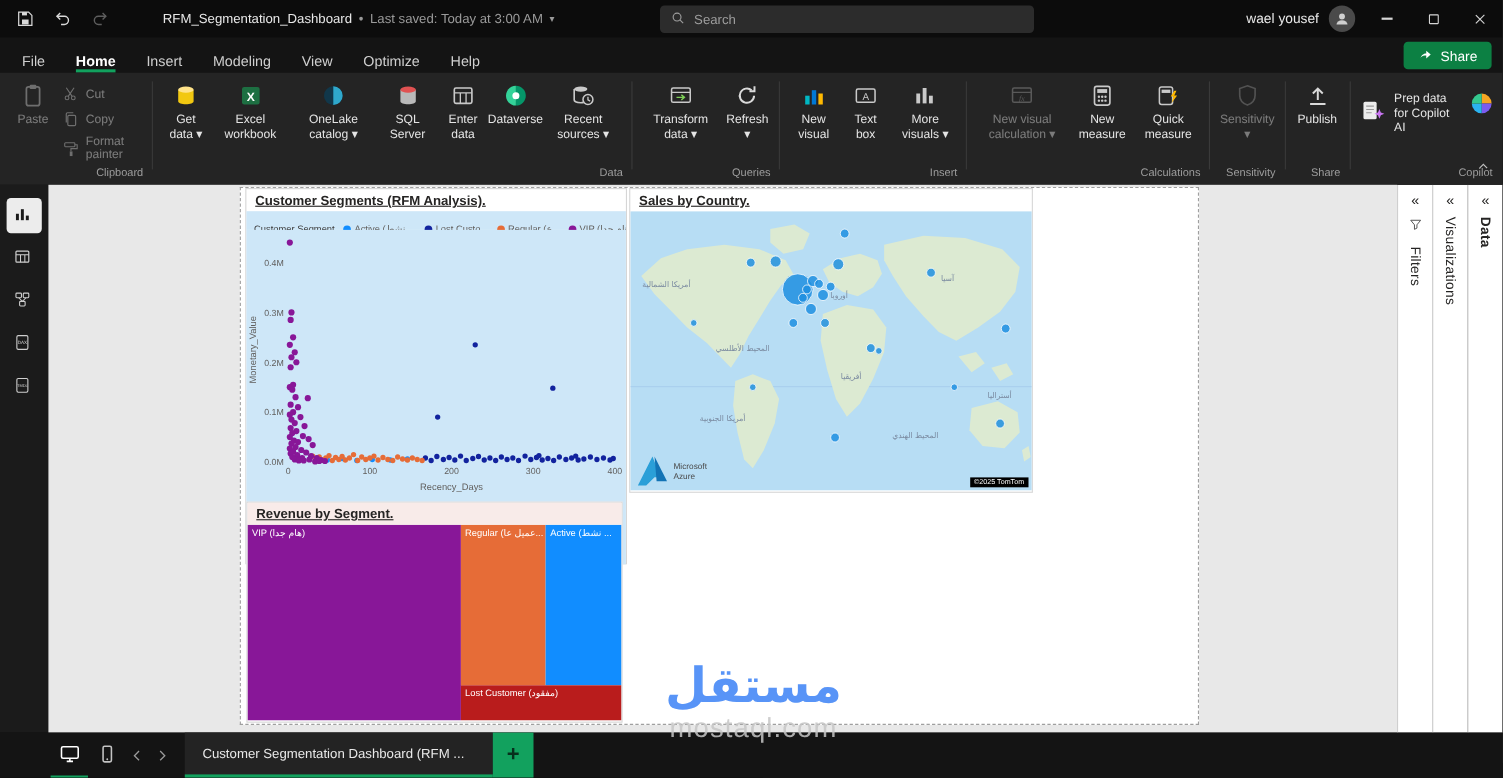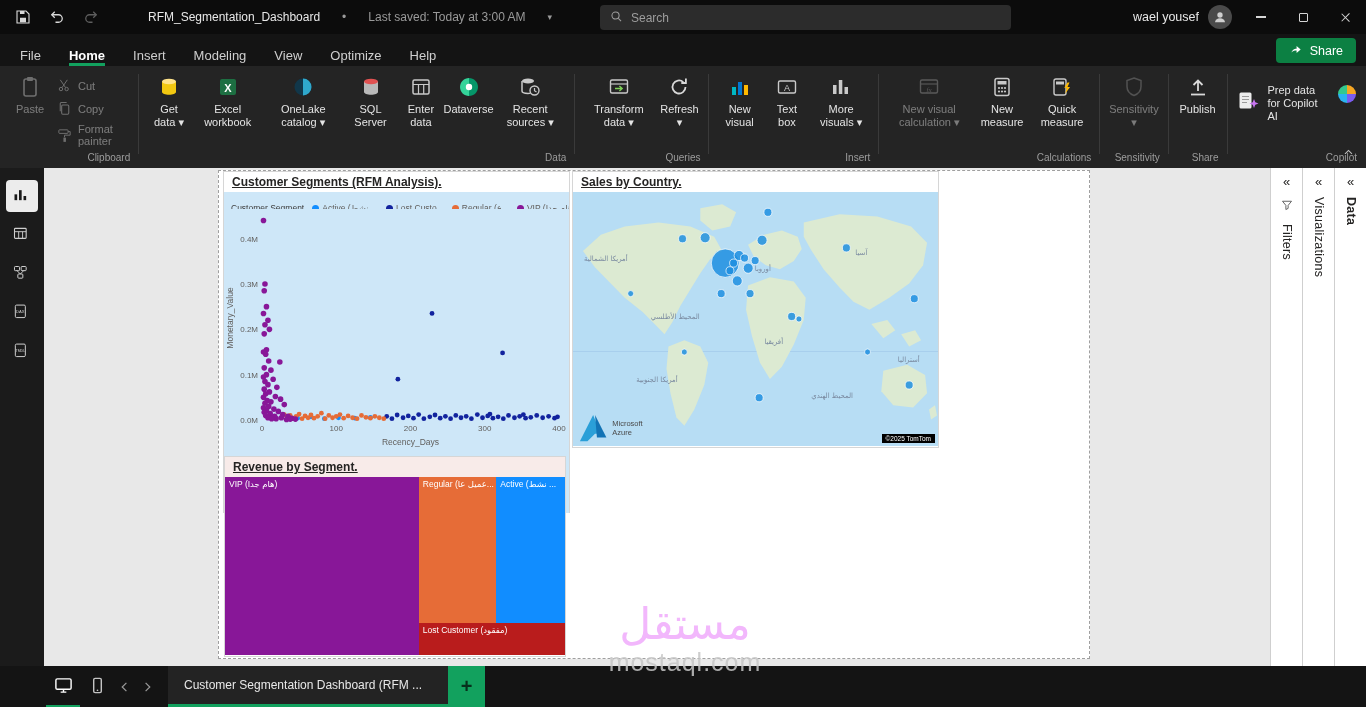--- a/index.html
+++ b/index.html
@@ -4,25 +4,25 @@
 <style>
   *{margin:0;padding:0;box-sizing:border-box;}
   html,body{width:1366px;height:707px;overflow:hidden;background:#000;
     font-family:"Liberation Sans","DejaVu Sans",sans-serif;}
   .app{width:1366px;height:707px;display:flex;flex-direction:column;position:relative;background:#0c0c0c;}
 
   
   .titlebar{height:34px;background:#0c0c0c;display:flex;align-items:center;position:relative;color:#d6d6d6;flex:0 0 34px;}
   .tb-icons{display:flex;align-items:center;gap:12px;padding-left:12px;}
   .tb-ic{width:22px;height:22px;display:flex;align-items:center;justify-content:center;}
-  .tb-title{margin-left:46px;font-size:12px;display:flex;align-items:center;gap:22px;white-space:nowrap;}
+  .tb-title{margin-left:46px;font-size:12px;display:flex;align-items:center;gap:6px;white-space:nowrap;}
   .tb-doc{color:#e8e8e8;}
   .tb-saved{color:#9a9a9a;}
   .tb-chev{color:#9a9a9a;font-size:9px;}
-  .searchbox{position:absolute;left:600px;top:5px;width:411px;height:25px;background:#2c2c2c;border-radius:4px;
+  .searchbox{position:absolute;left:600px;top:5px;width:340px;height:25px;background:#2c2c2c;border-radius:4px;
     display:flex;align-items:center;gap:8px;padding-left:10px;color:#9d9d9d;font-size:12px;}
   .tb-user{position:absolute;right:134px;top:0;height:34px;display:flex;align-items:center;gap:9px;font-size:12.5px;color:#e8e8e8;}
   .avatar{width:24px;height:24px;border-radius:50%;background:#4a4a4a;display:flex;align-items:center;justify-content:center;}
   .win-controls{position:absolute;right:0;top:0;height:34px;display:flex;}
   .win-btn{width:42px;height:34px;display:flex;align-items:center;justify-content:center;color:#d6d6d6;}
   .wb-min{width:10px;height:1.4px;background:#d6d6d6;}
   .wb-max{width:9px;height:9px;border:1.3px solid #d6d6d6;border-radius:1px;}
   .wb-x{position:relative;width:11px;height:11px;}
   .wb-x::before,.wb-x::after{content:"";position:absolute;left:5px;top:0;width:1.4px;height:11px;background:#d6d6d6;}
   .wb-x::before{transform:rotate(45deg);} .wb-x::after{transform:rotate(-45deg);}
@@ -100,21 +100,21 @@
   .bb-icon.active{color:#fff;border-bottom-color:#12A15E;}
   .bb-icon svg{width:19px;height:19px;}
   .bb-nav{width:22px;display:flex;align-items:center;justify-content:center;color:#9a9a9a;}
   .bb-nav svg{width:14px;height:14px;}
   .bb-tab{margin-left:10px;min-width:280px;max-width:290px;background:#232323;border-bottom:3px solid #12A15E;
     display:flex;align-items:center;padding:0 16px;color:#e8e8e8;font-size:12px;white-space:nowrap;overflow:hidden;}
   .bb-add{width:37px;background:#12A15E;display:flex;align-items:center;justify-content:center;
     color:#07301c;font-size:20px;font-weight:bold;}
 
   .watermark{position:absolute;left:560px;top:600px;width:250px;text-align:center;z-index:60;pointer-events:none;opacity:.85;}
-  .wm1{font-size:44px;font-weight:normal;color:#f0abfc;font-family:"DejaVu Sans",sans-serif;line-height:1.1;}
+  .wm1{font-size:44px;font-weight:bold;color:#3b82f6;font-family:"DejaVu Sans",sans-serif;line-height:1.1;}
   .wm2{font-size:25px;color:#c6c6c6;letter-spacing:1px;}
 </style>
 </head>
 <body>
 
 <div class="app">
 
   <div class="titlebar">
     <div class="tb-icons">
       <span class="tb-ic">

